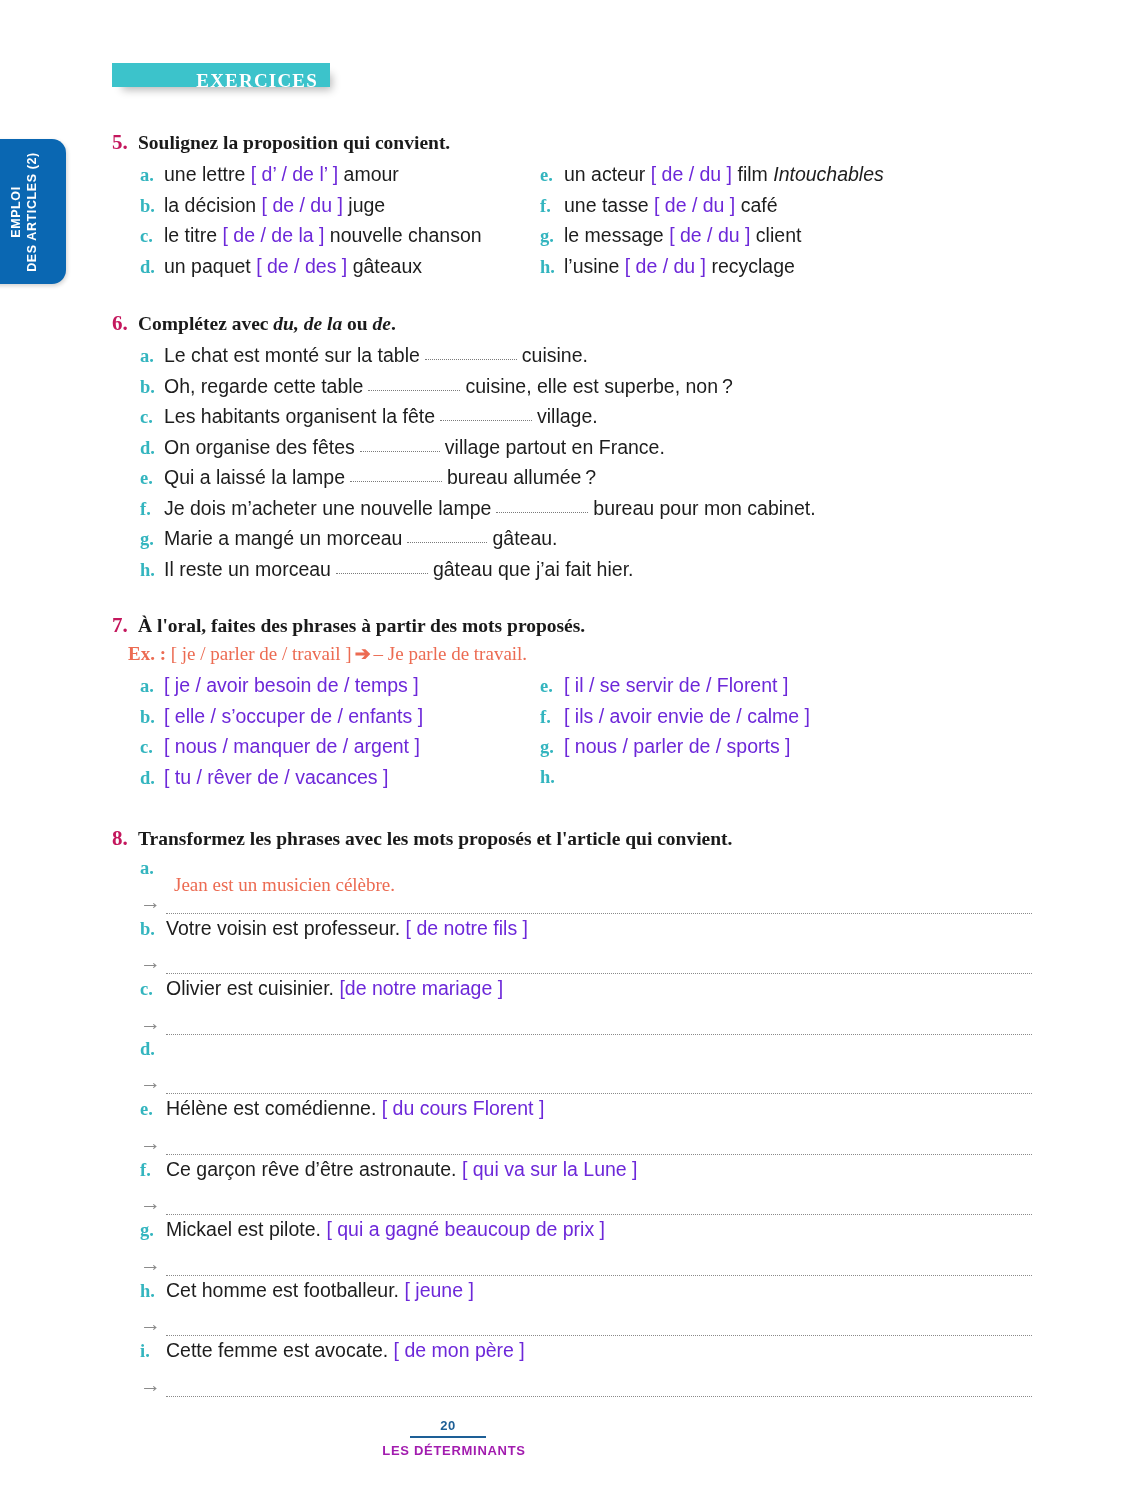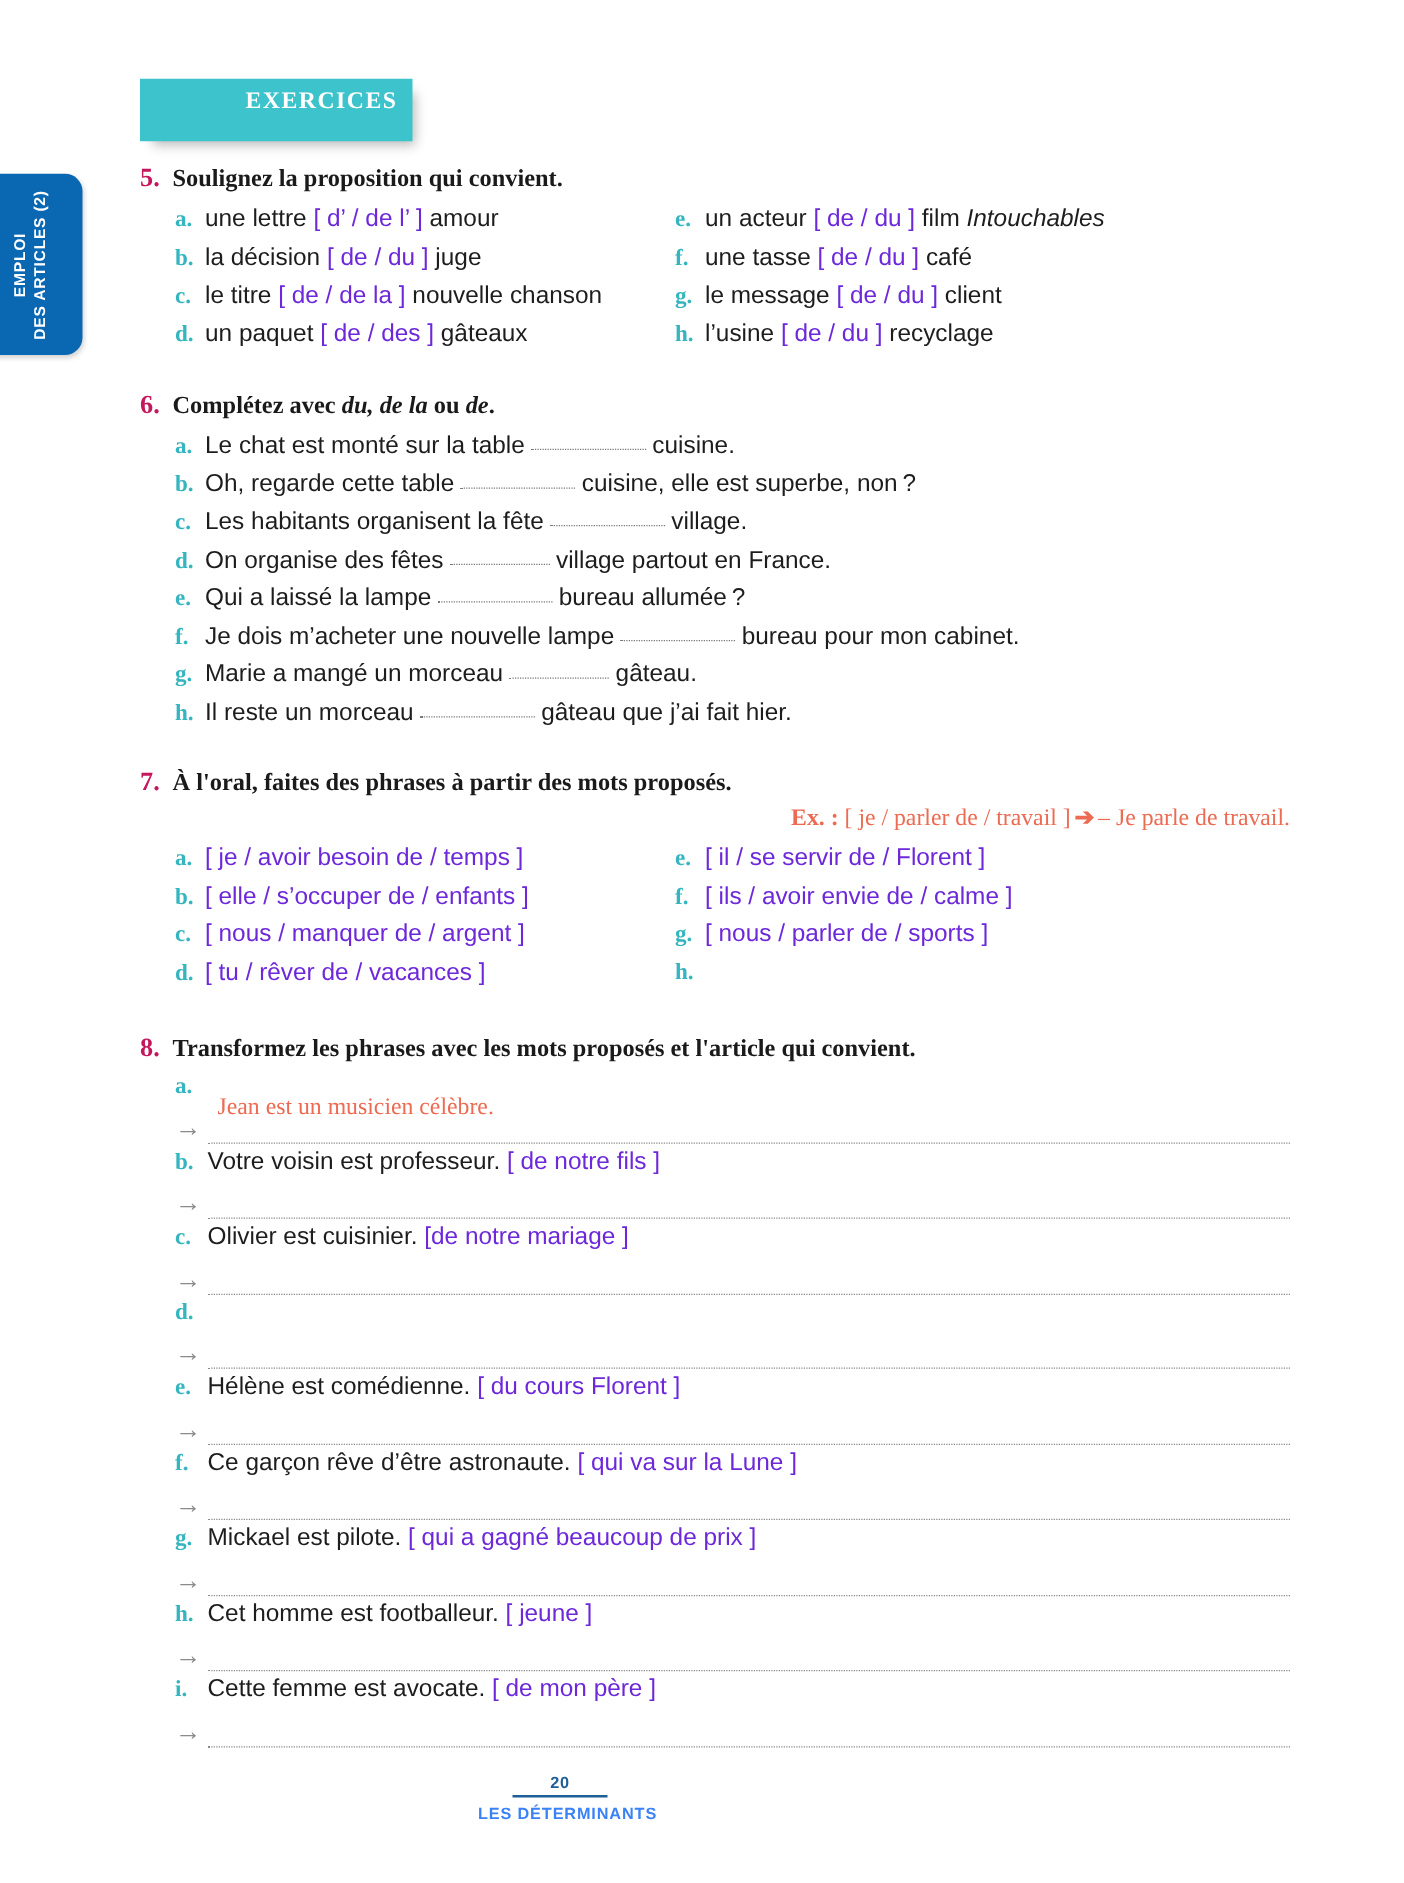--- a/index.html
+++ b/index.html
@@ -40,21 +40,21 @@
     text-align: center;
     line-height: 16px;
   }
 
   
   .banner {
     position: absolute;
     left: 112px;
     top: 63px;
     width: 218px;
-    height: 50px;
+    height: 24px;
     background: #3cc3cb;
     box-shadow: 6px 7px 9px -4px rgba(0,0,0,0.28);
   }
   .banner-label {
     position: absolute;
     right: 12px;
     top: 7px;
     color: #ffffff;
     font-family: "Liberation Serif", serif;
     font-weight: bold;
@@ -141,21 +141,20 @@
   .blank.w-sm { width: 80px; }
 
   
   .ex-example {
     margin-left: 16px;
     color: #ec6b52;
     font-family: "Liberation Serif", serif;
     font-size: 19px;
     line-height: 30px;
     white-space: nowrap;
-    text-align: right;
   }
   .ex-example b { font-weight: bold; }
   .ex-arrow-inline {
     font-weight: bold;
     font-size: 19px;
     padding: 0 3px;
   }
 
   
   .ans-row {
@@ -202,21 +201,21 @@
     font-weight: bold;
     letter-spacing: 0.5px;
   }
   .footer-rule {
     width: 76px;
     height: 1.5px;
     background: #1d5f96;
     margin: 3px auto 5px auto;
   }
   .footer-title {
-    color: #3b82f6;
+    color: #a21caf;
     font-size: 13px;
     font-weight: bold;
     letter-spacing: 0.7px;
     margin-left: 12px;
   }
 </style>
 </head>
 <body>
 
 <div class="page">

